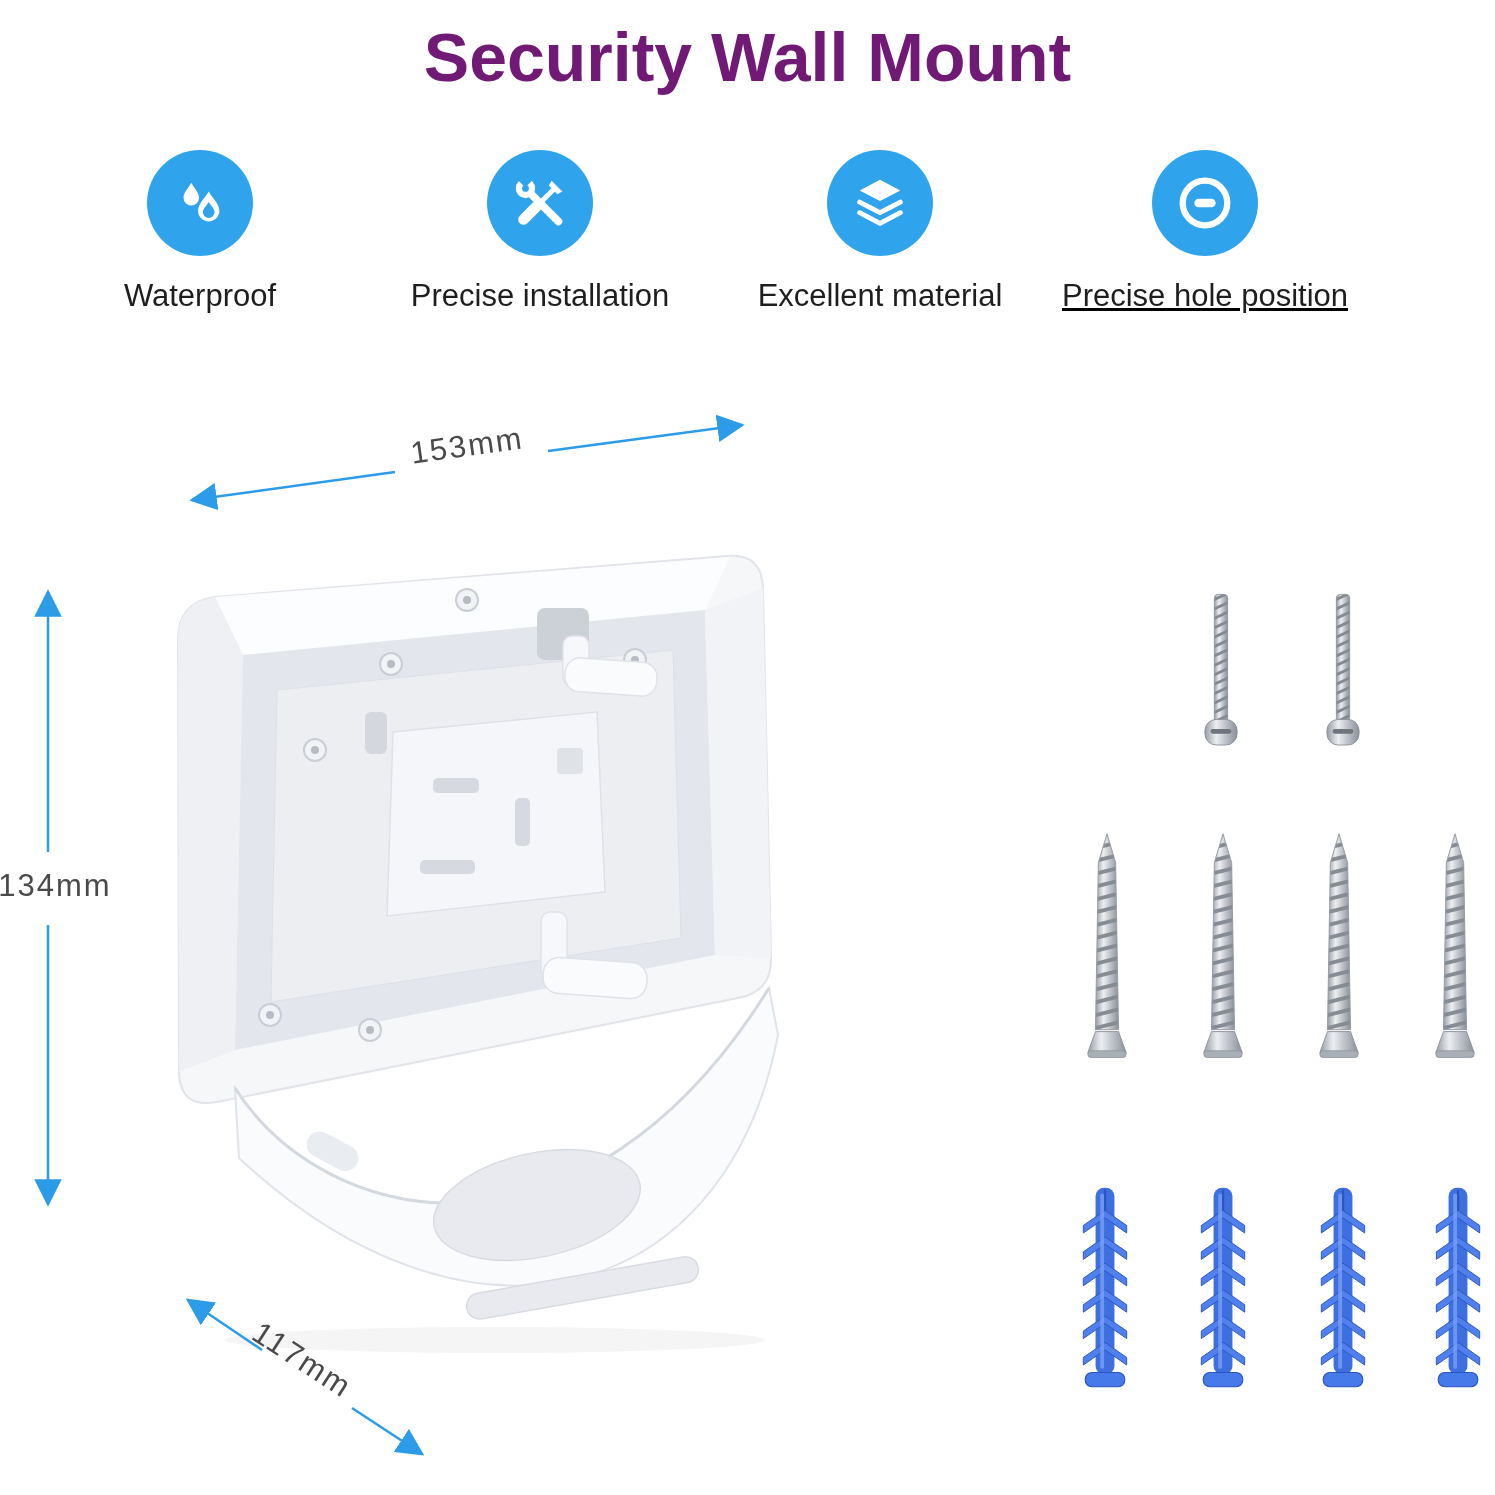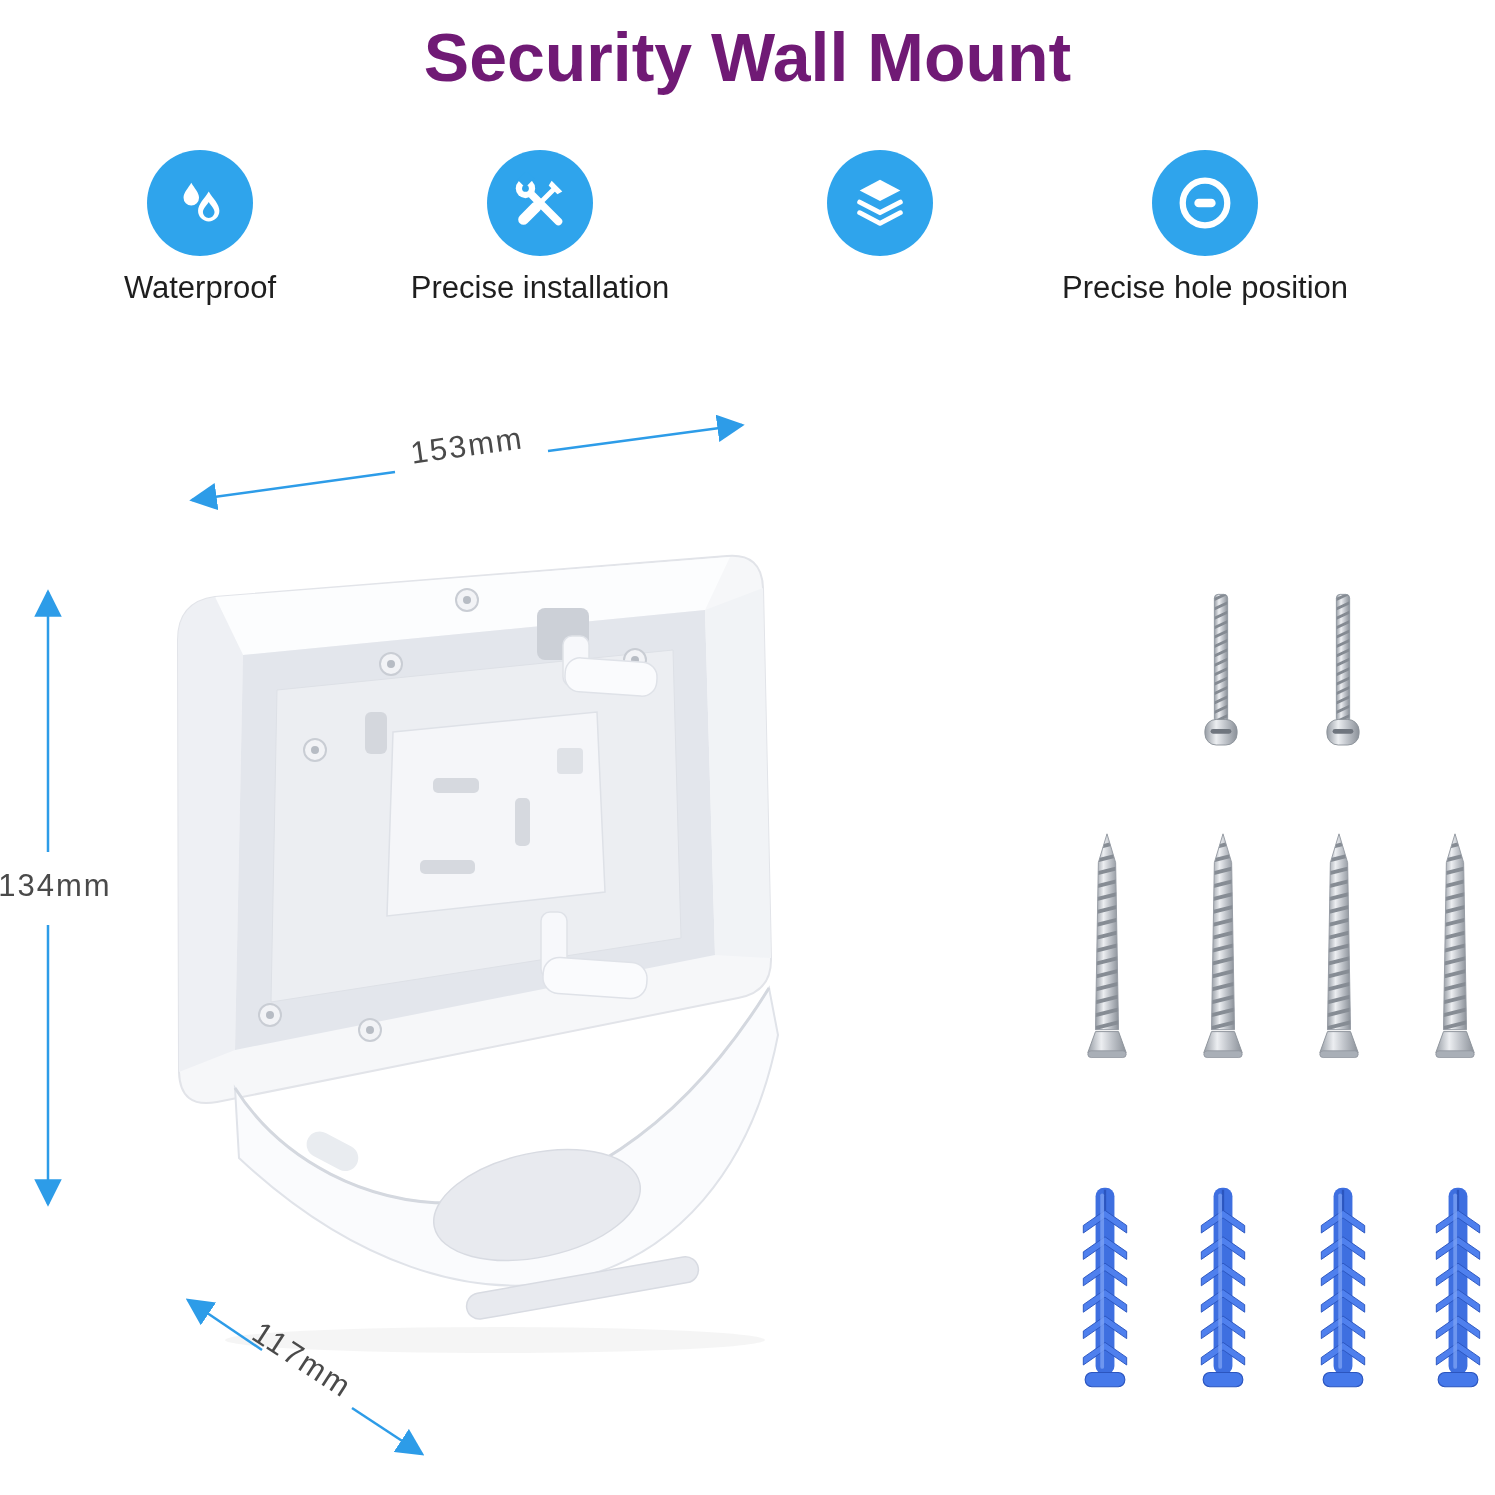--- a/index.html
+++ b/index.html
@@ -15,24 +15,24 @@
   }
   
   .feature{position:absolute;top:150px;width:380px;text-align:center;}
   .feature .icon-circle{
     width:106px;height:106px;border-radius:50%;
     background:#2FA4EC;margin:0 auto;
     display:flex;align-items:center;justify-content:center;
   }
   .feature .icon-circle svg{width:62px;height:62px;display:block;}
   .feature .feature-label{
-    margin-top:14px;font-size:31px;color:#1e1e1e;font-weight:400;
+    margin-top:22px;font-size:31px;color:#1e1e1e;font-weight:400;
     white-space:nowrap;
   }
-  .f1{left:10px;} .f2{left:350px;} .f3{left:690px;} .f4{left:1015px;}
+  .f1{left:10px;} .f2{left:350px;} .f3{left:690px;} .f4{left:1015px;text-decoration:underline;}
   
   .dim-label{
     position:absolute;font-size:31px;color:#4a4a4a;letter-spacing:2px;
     text-align:center;white-space:nowrap;
   }
   .dim-w{left:392px;top:428px;width:150px;transform:rotate(-8deg);}
   .dim-h{left:-6px;top:868px;width:122px;}
   .dim-d{left:232px;top:1342px;width:140px;transform:rotate(33deg);}
   
   .dims-overlay{position:absolute;left:0;top:0;width:1495px;height:1495px;pointer-events:none;}
@@ -126,20 +126,21 @@
   </div>
 
   <div class="feature f3">
     <div class="icon-circle">
       <svg viewBox="0 0 64 64">
         <path d="M32 8 L53 19 L32 30 L11 19 Z" fill="#fff"></path>
         <path d="M11 31 L32 42 L53 31" fill="none" stroke="#fff" stroke-width="5" stroke-linejoin="round" stroke-linecap="round"></path>
         <path d="M11 42 L32 53 L53 42" fill="none" stroke="#fff" stroke-width="5" stroke-linejoin="round" stroke-linecap="round"></path>
       </svg>
     </div>
+    <div class="feature-label">Excellent material</div>
   </div>
 
   <div class="feature f4">
     <div class="icon-circle">
       <svg viewBox="0 0 64 64">
         <circle cx="32" cy="32" r="23" fill="none" stroke="#fff" stroke-width="6.5"></circle>
         <rect x="21" y="27.5" width="22" height="9" rx="4.5" fill="#fff"></rect>
       </svg>
     </div>
     <div class="feature-label">Precise hole position</div>

